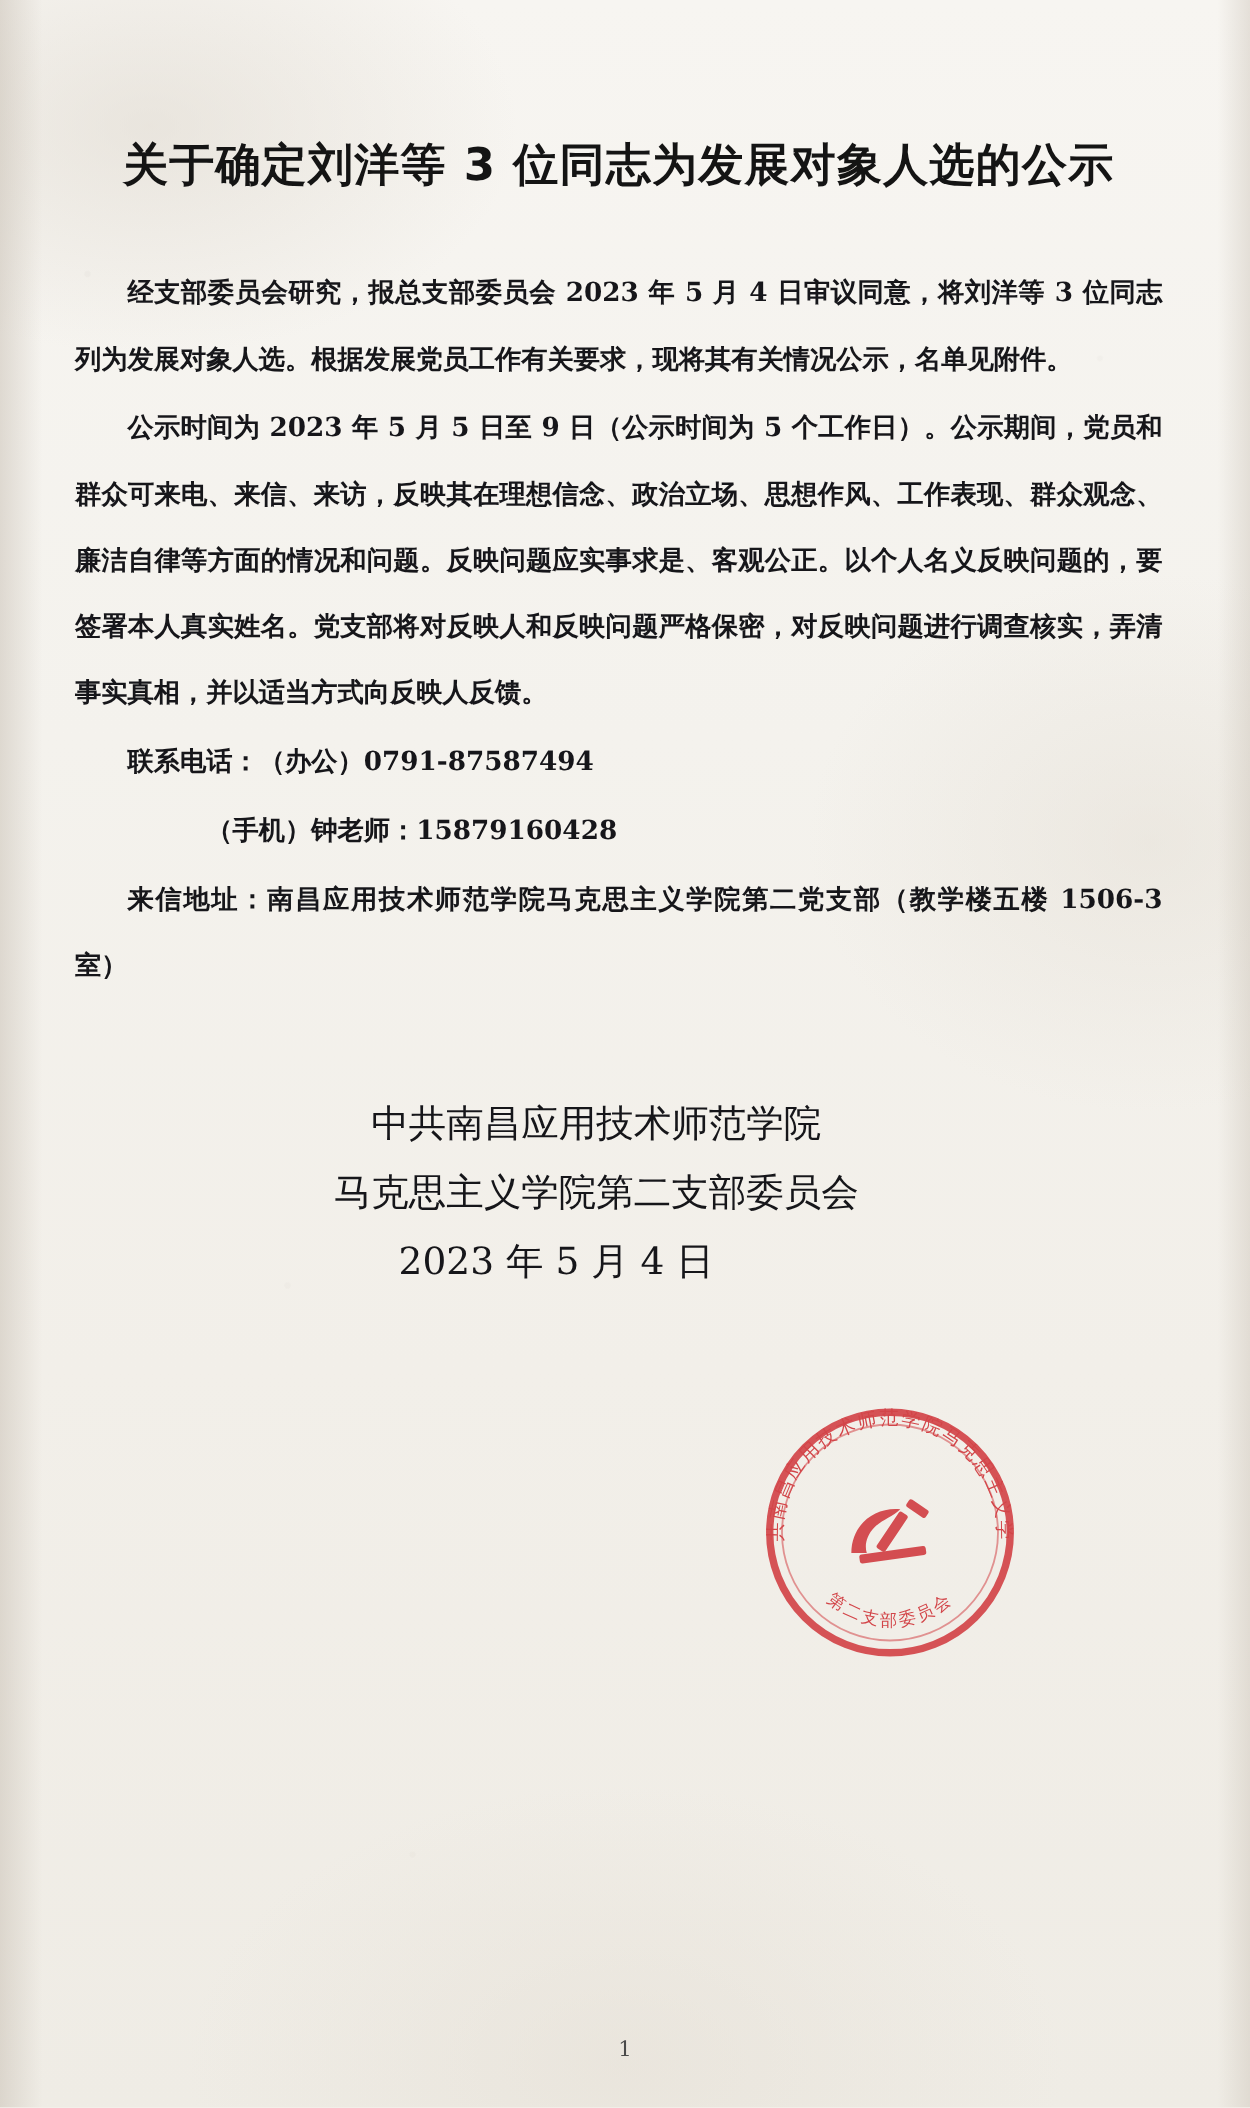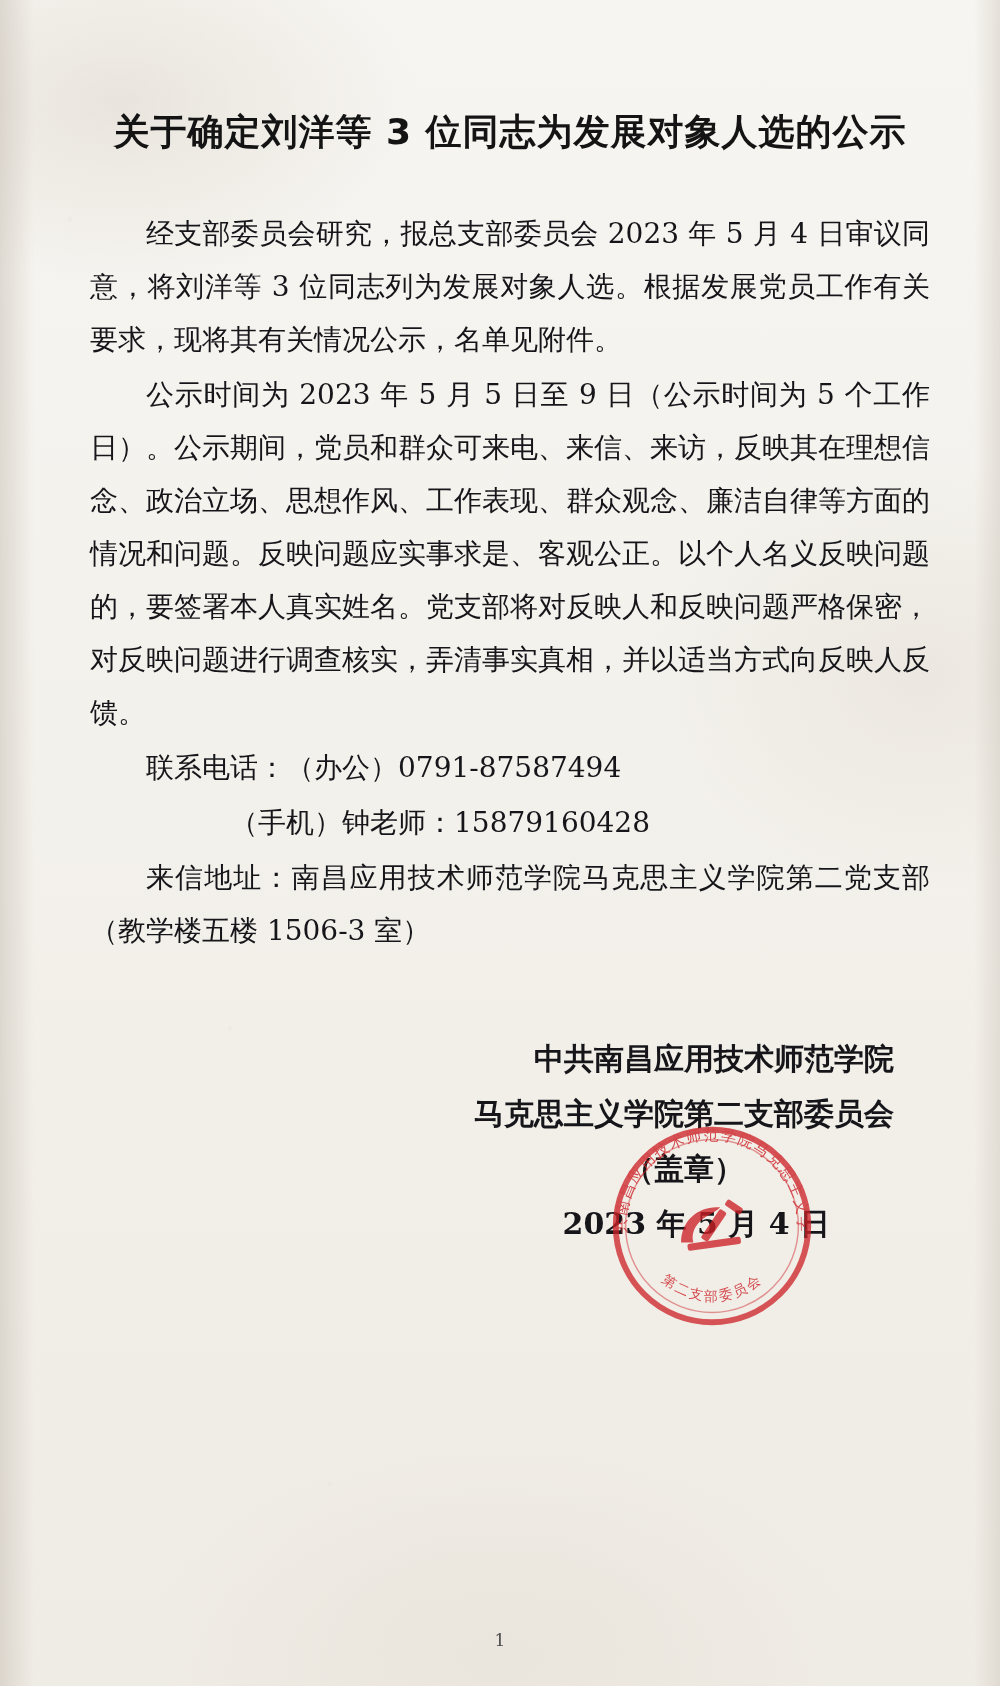--- a/index.html
+++ b/index.html
@@ -44,42 +44,43 @@
     pointer-events: none;
   }
   .edge-right {
     position: absolute;
     right: 0; top: 0; bottom: 0; width: 26px;
     background: linear-gradient(270deg, rgba(205,197,186,.45), rgba(255,255,255,0));
     pointer-events: none;
   }
   .content {
     position: absolute;
-    left: 90px;
+    left: 60px;
     right: 70px;
     top: 0;
   }
   .doc-title {
     text-align: center;
     font-family: "DejaVu Sans", "Liberation Sans", sans-serif;
     font-weight: 700;
     font-size: 36px;
     letter-spacing: 1px;
     color: #141414;
     margin-top: 108px;
     margin-bottom: 0;
     white-space: nowrap;
   }
   .body-text {
     margin-top: 50px;
-    font-size: 28px;
+    font-size: 21px;
     line-height: 53px;
     color: #16161a;
     text-align: justify;
     text-justify: inter-ideograph;
+    font-weight: bold;
   }
   .para {
     margin: 0 0 0 0;
     text-indent: 2em;
     text-align: justify;
   }
   .para + .para {
     margin-top: 2px;
   }
   .para-noindent {
@@ -89,25 +90,24 @@
     text-indent: 5em;
   }
   .indent-phone-2 {
     text-indent: 6.4em;
   }
   .signature {
     margin-top: 74px;
     font-size: 30px;
     line-height: 55px;
     color: #16161a;
-    text-align: right;
+    text-align: center;
     padding-right: 36px;
     position: relative;
     z-index: 1;
-    font-weight: bold;
   }
   .sig-line {
     display: block;
     white-space: nowrap;
   }
   .sig-stamp-label {
     padding-right: 150px;
   }
   .sig-date {
     padding-right: 64px;
@@ -149,21 +149,20 @@
       <p class="para">经支部委员会研究，报总支部委员会 2023 年 5 月 4 日审议同意，将刘洋等 3 位同志列为发展对象人选。根据发展党员工作有关要求，现将其有关情况公示，名单见附件。</p>
       <p class="para">公示时间为 2023 年 5 月 5 日至 9 日（公示时间为 5 个工作日）。公示期间，党员和群众可来电、来信、来访，反映其在理想信念、政治立场、思想作风、工作表现、群众观念、廉洁自律等方面的情况和问题。反映问题应实事求是、客观公正。以个人名义反映问题的，要签署本人真实姓名。党支部将对反映人和反映问题严格保密，对反映问题进行调查核实，弄清事实真相，并以适当方式向反映人反馈。</p>
       <p class="para">联系电话：（办公）0791-87587494</p>
       <p class="para para-noindent indent-phone-1">（手机）钟老师：15879160428</p>
       <p class="para">来信地址：南昌应用技术师范学院马克思主义学院第二党支部（教学楼五楼 1506-3 室）</p>
     </div>
 
     <div class="signature">
       <span class="sig-line">中共南昌应用技术师范学院</span>
       <span class="sig-line">马克思主义学院第二支部委员会</span>
-      <span class="sig-line sig-stamp-label">（盖章）</span>
       <span class="sig-line sig-date">2023 年 5 月 4 日</span>
     </div>
   </div>
 
   <svg class="seal" viewBox="0 0 220 220" aria-hidden="true">
     <defs>
       <path id="sealArcTop" d="M 22,110 A 88,88 0 0 1 198,110"></path>
       <path id="sealArcBottom" d="M 34,110 A 76,76 0 0 0 186,110"></path>
     </defs>
     <circle cx="110" cy="110" r="98" fill="none" stroke="#cc2026" stroke-width="6" opacity="0.92"></circle>

